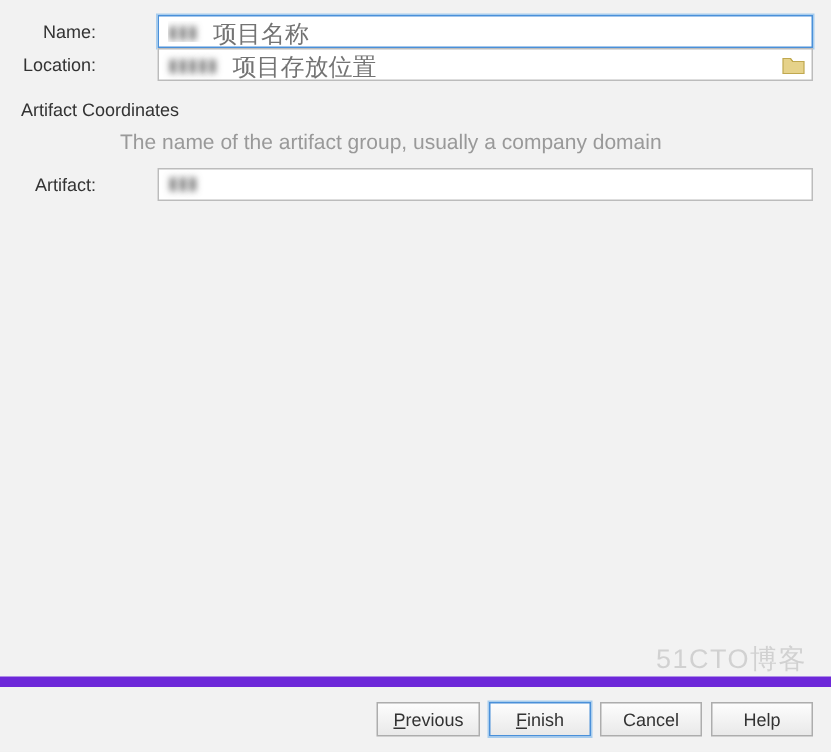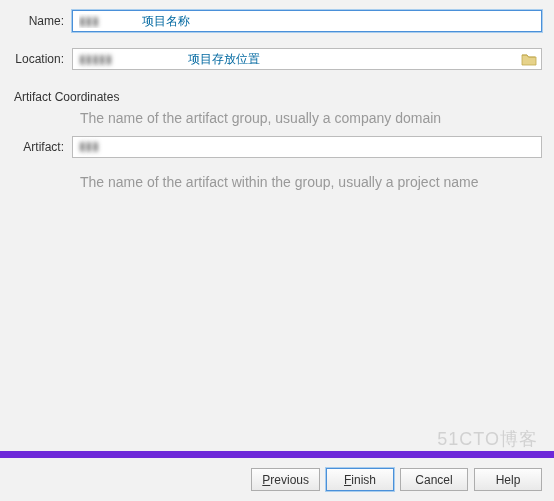--- a/index.html
+++ b/index.html
@@ -1,24 +1,24 @@
 <!DOCTYPE html>
 <html><head>
 <meta charset="utf-8">
 <style>
 * { box-sizing: border-box; margin: 0; padding: 0; }
 body { font-family: "Segoe UI", Tahoma, sans-serif; font-size: 12px; background: #f0f0f0; width: 554px; height: 501px; overflow: hidden; position: relative; }
 .dialog { background: #f2f2f2; width: 100%; height: 100%; display: flex; flex-direction: column; }
 .content { flex: 1; padding: 10px 12px; }
-.row { display: flex; align-items: center; margin-bottom: 16px; }
+.row { display: flex; align-items: center; margin-bottom: 0; gap: 33px; }
 .label { width: 60px; text-align: right; padding-right: 8px; color: #333; }
 .input { flex: 1; height: 22px; border: 1px solid #bcbcbc; background: #fff; padding: 2px 6px; font-size: 12px; color: #555; filter: blur(0); }
 .input.focused { border: 1px solid #4a90d9; outline: 1px solid #a8cdee; }
 .blurred { color: transparent; text-shadow: 0 0 4px rgba(100,100,100,0.8); user-select: none; }
-.annotation { color: #0369a1; font-size: 12px; position: absolute; pointer-events: none; }
+.annotation { color: #737373; font-size: 16px; position: absolute; pointer-events: none; }
 .folder-icon { width: 16px; height: 14px; margin-left: 4px; align-self: center; }
 .folder-icon svg { width: 100%; height: 100%; }
 .section-title { color: #333; margin: 8px 0 6px 2px; padding-top: 4px; }
 .hint { color: #999; font-size: 14px; margin: 2px 0 10px 68px; }
 .footer { border-top: 7px solid #6d28d9; padding: 10px 12px; display: flex; justify-content: flex-end; gap: 6px; background: #f2f2f2; }
 .btn { min-width: 68px; height: 23px; border: 1px solid #adadad; background: linear-gradient(#fdfdfd, #e9e9e9); font-size: 12px; color: #333; cursor: pointer; padding: 0 10px; }
 .btn.default { border: 1px solid #4a90d9; outline: 1px solid #a8cdee; }
 .btn u { text-decoration: underline; }
 .watermark { position: absolute; right: 16px; bottom: 50px; color: rgba(150,150,150,0.35); font-size: 18px; font-weight: 500; letter-spacing: 1px; pointer-events: none; text-align: center; }
 .loc-wrap { flex: 1; display: flex; align-items: center; border: 1px solid #bcbcbc; background: #fff; height: 22px; padding: 0 4px 0 6px; }
@@ -40,32 +40,31 @@
       <div class="label">Location:</div>
       <div class="loc-wrap">
         <span class="txt blurred">▮▮▮▮▮</span>
         <span class="folder-icon">
           <svg viewBox="0 0 16 14">
               <path d="M1 3 h5 l1.5 2 H15 v8 H1 Z" fill="#e6d28a" stroke="#c0a84f" stroke-width="0.8"></path>
               <path d="M1 3 h5 l1.5 2 H14" fill="none" stroke="#c0a84f" stroke-width="0.8"></path>
             </svg>
         </span>
       </div>
-      <span class="annotation" style="left:176px; top:3px;">项目存放位置</span>
+      <span class="annotation" style="left:143px; top:3px;">项目存放位置</span>
     </div>
 
     <div class="section-title">Artifact Coordinates</div>
 
     <div class="hint">The name of the artifact group, usually a company domain</div>
 
     <div class="row">
       <div class="label">Artifact:</div>
       <div class="input"><span class="blurred">▮▮▮</span></div>
     </div>
-    <div class="hint">The name of the artifact within the group, usually a project name</div>
 
 
   </div>
 
   <div class="watermark">51CTO博客</div>
 
   <div class="footer">
     <button class="btn"><u>P</u><span>revious</span></button>
     <button class="btn default"><u>F</u><span>inish</span></button>
     <button class="btn">Cancel</button>

